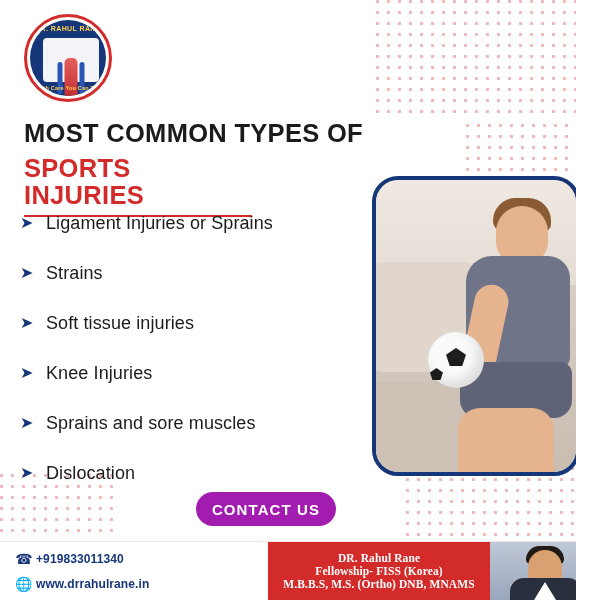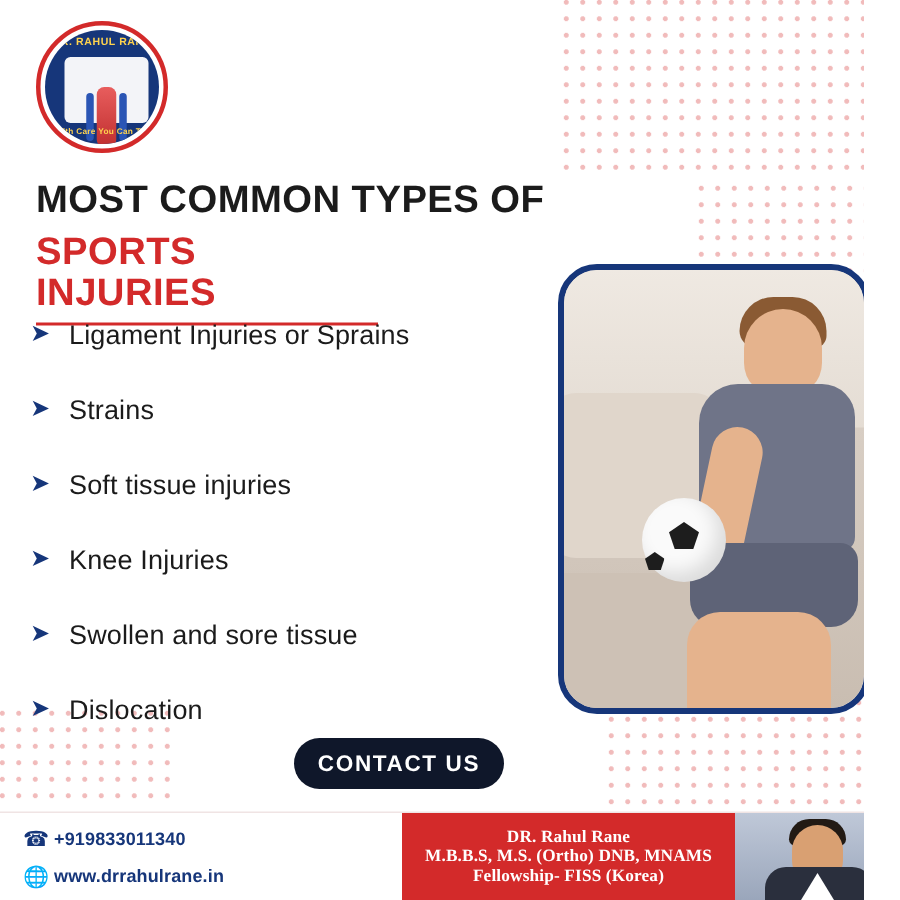--- a/index.html
+++ b/index.html
@@ -314,21 +314,21 @@
     clip-path: polygon(50% 0%, 100% 38%, 81% 100%, 19% 100%, 0% 38%);
   }
 
   
   .contact-btn {
     position: absolute;
     left: 196px;
     top: 492px;
     width: 140px;
     height: 34px;
-    background: #0f172a;
+    background: #a21caf;
     border-radius: 17px;
     display: flex;
     align-items: center;
     justify-content: center;
     color: #ffffff;
     font-size: 15px;
     font-weight: bold;
     letter-spacing: 1.1px;
     cursor: pointer;
     border: none;
@@ -476,21 +476,21 @@
     <div class="bullet-item">
       <span class="bullet-arrow">➤</span>
       <span class="bullet-text">Soft tissue injuries</span>
     </div>
     <div class="bullet-item">
       <span class="bullet-arrow">➤</span>
       <span class="bullet-text"> Knee Injuries</span>
     </div>
     <div class="bullet-item">
       <span class="bullet-arrow">➤</span>
-      <span class="bullet-text"> Swollen and sore tissue</span>
+      <span class="bullet-text"> Sprains and sore muscles</span>
     </div>
     <div class="bullet-item">
       <span class="bullet-arrow">➤</span>
       <span class="bullet-text">Dislocation</span>
     </div>
   </div>
 
   <div class="photo-frame">
     <div class="photo-inner">
       <div class="ph-wall"></div>
@@ -516,22 +516,22 @@
         <span class="f-text">+919833011340</span>
       </div>
       <div class="footer-row">
         <span class="f-icon">🌐</span>
         <span class="f-text">www.drrahulrane.in</span>
       </div>
     </div>
 
     <div class="footer-card">
       <div class="fc-line">DR. Rahul Rane</div>
+      <div class="fc-line">Fellowship- FISS (Korea)</div>
       <div class="fc-line">M.B.B.S, M.S. (Ortho) DNB, MNAMS</div>
-      <div class="fc-line">Fellowship- FISS (Korea)</div>
     </div>
 
     <div class="footer-portrait">
       <div class="fp-hair"></div>
       <div class="fp-head"></div>
       <div class="fp-body"></div>
       <div class="fp-shirt"></div>
     </div>
   </div>
 

